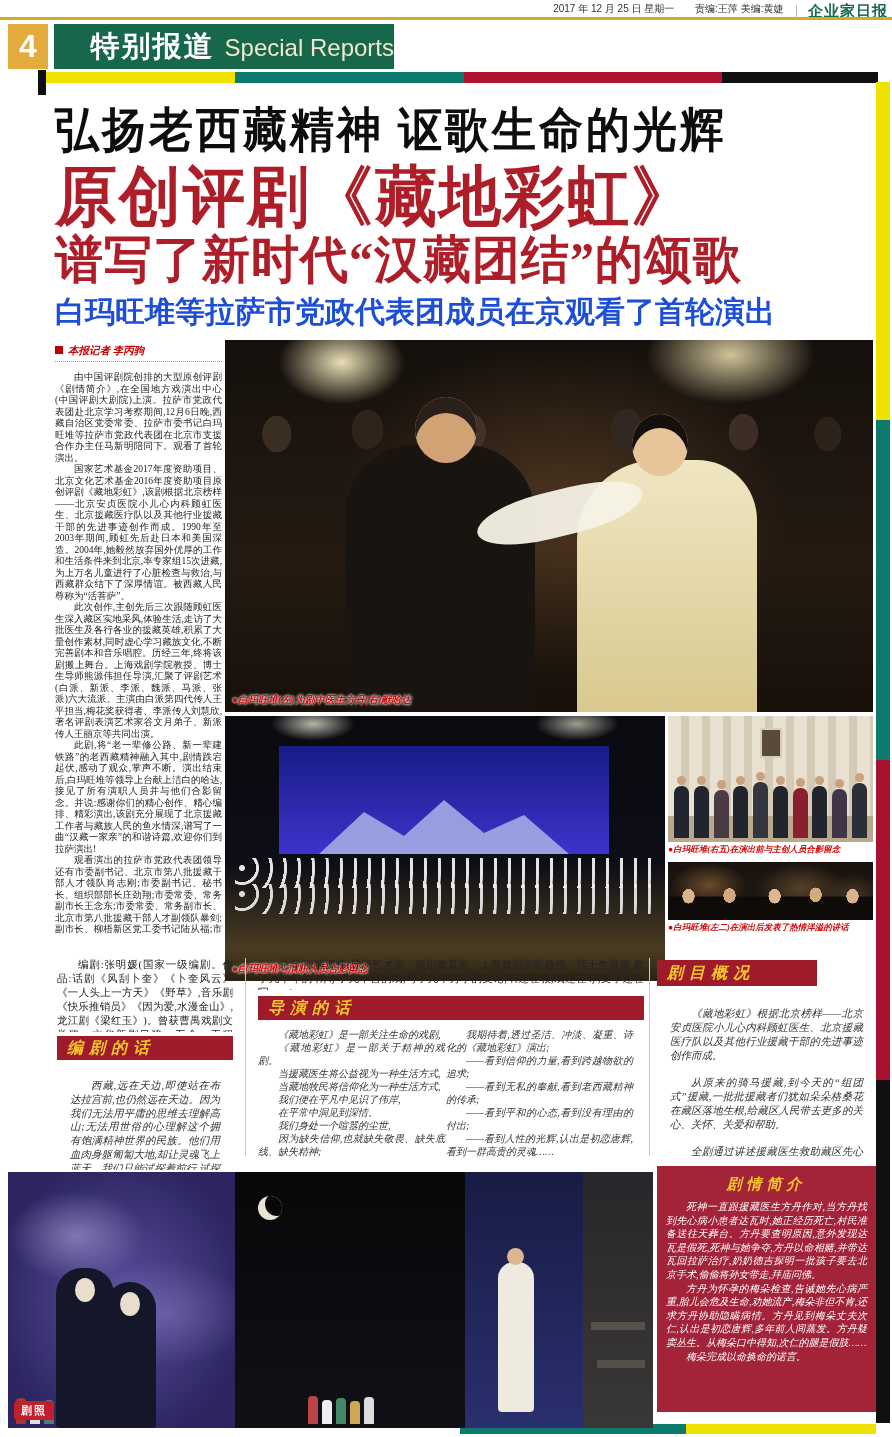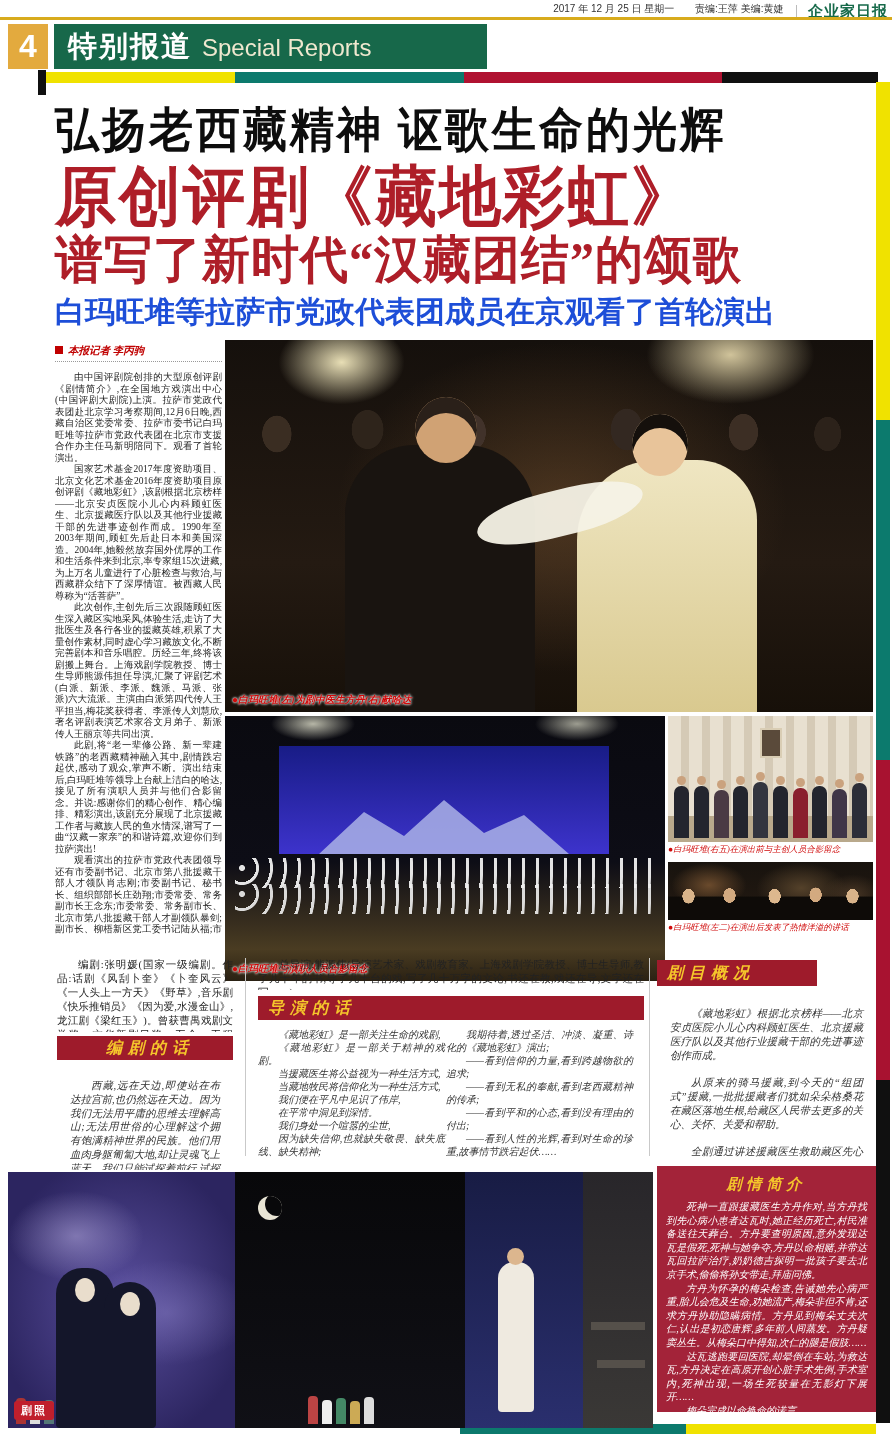--- a/index.html
+++ b/index.html
@@ -11,22 +11,22 @@
   .mast-line{top:0;left:0;right:0;height:16px;font-family:"Liberation Sans","DejaVu Sans",sans-serif;
              font-size:10px;color:#333;text-align:right;padding-top:2px;padding-left:11px;}
   .mast-inner{display:inline-block;vertical-align:top;}
   .mast-sep{display:inline-block;width:1px;height:14px;background:#bbb;margin:0 8px -3px 10px;}
   .brand{display:inline-block;color:#176a4a;font-weight:bold;font-size:15px;letter-spacing:1px;
          font-family:"Liberation Serif",serif;margin-right:4px;}
   .gold-rule{top:17px;left:0;width:892px;height:3px;background:#d8ab1c;}
   .pagenum-box{left:8px;top:24px;width:40px;height:45px;background:#e3aa3e;color:#fff;
                font-family:"Liberation Sans",sans-serif;font-size:32px;font-weight:bold;
                text-align:center;line-height:45px;}
-  .section-bar{left:54px;top:24px;width:433px;height:45px;background:#17684a;color:#fff;
-               line-height:45px;padding-left:14px;box-sizing:border-box;white-space:nowrap;}
+  .section-bar{left:54px;top:24px;width:340px;height:45px;background:#17684a;color:#fff;
+               line-height:45px;padding-left:14px;box-sizing:border-box;white-space:nowrap;text-align:right;}
   .section-cn{font-size:29px;font-weight:bold;letter-spacing:2px;}
   .section-en{font-size:24px;color:#efe8cf;font-family:"Liberation Sans",sans-serif;margin-left:10px;}
 
   
   .tick-black{left:38px;top:70px;width:8px;height:25px;background:#101010;}
   .seg{top:72px;height:11px;}
   .seg.y{left:46px;width:189px;background:#f0e200;}
   .seg.t{left:235px;width:229px;background:#0c7a6d;}
   .seg.r{left:464px;width:258px;background:#b01231;}
   .seg.k{left:722px;width:156px;background:#101010;}
@@ -102,21 +102,21 @@
       box-shadow:inset 0 0 0 2px #d9cdb4;}
   .people-row{position:absolute;left:6px;bottom:4px;width:193px;height:64px;display:flex;
       align-items:flex-end;justify-content:space-between;}
   .person{width:15px;height:52px;border-radius:7px 7px 0 0;background:#23252e;position:relative;}
   .person::before{content:"";position:absolute;left:3px;top:-10px;width:9px;height:9px;border-radius:50%;background:#caa27e;}
   .person:nth-child(3){background:#4a3a44;height:48px;}
   .person:nth-child(5){background:#33353f;height:56px;}
   .person:nth-child(7){background:#8a1f2e;height:50px;}
   .person:nth-child(9){background:#403648;height:49px;}
   .person:nth-child(10){background:#2c2e38;height:55px;}
-  .cap-strip{color:#d00a0a;font-size:8.5px;font-style:italic;font-weight:normal;white-space:nowrap;overflow:hidden;}
+  .cap-strip{color:#d00a0a;font-size:8.5px;font-style:italic;font-weight:bold;white-space:nowrap;overflow:hidden;}
   .cap-r1{left:668px;top:844px;width:205px;}
   .cap-r2{left:668px;top:922px;width:205px;}
   .meet-photo{left:668px;top:862px;width:205px;height:58px;background:
       radial-gradient(50px 30px at 20% 40%, #6a4a2c, transparent 75%),
       radial-gradient(60px 34px at 65% 45%, #54412a, transparent 75%),
       radial-gradient(40px 26px at 90% 55%, #463524, transparent 75%),
       linear-gradient(#18130e,#241a12);}
   .meet-photo .ppl{position:absolute;bottom:0;left:0;right:0;height:34px;background:
       radial-gradient(10px 12px at 10% 30%, #d9b48a 60%, transparent 62%),
       radial-gradient(10px 12px at 30% 28%, #d3aa80 60%, transparent 62%),
@@ -262,21 +262,21 @@
     <div class="ppl"></div>
   </div>
   <div class="abs cap-strip cap-r2">●白玛旺堆(左二)在演出后发表了热情洋溢的讲话</div>
 
   <div class="abs vrule" style="left:245px;top:958px;height:198px;"></div>
   <div class="abs vrule" style="left:649px;top:958px;height:198px;"></div>
 
   <div class="abs credit" style="left:57px;top:958px;width:176px;height:74px;overflow:hidden;">
     <p>编剧:张明媛(国家一级编剧。作品:话剧《风刮卜奎》《卜奎风云》《一人头上一方天》《野草》,音乐剧《快乐推销员》《因为爱,水漫金山》,龙江剧《梁红玉》)。曾获曹禺戏剧文学奖、文华新剧目奖、五个一工程奖。</p>
   </div>
-  <div class="abs sec-head" style="left:57px;top:1036px;width:176px;text-align:center;">编剧的话</div>
+  <div class="abs sec-head" style="left:57px;top:1036px;width:176px;">编剧的话</div>
   <div class="abs kai pw-body">
     <p>西藏,远在天边,即使站在布达拉宫前,也仍然远在天边。因为我们无法用平庸的思维去理解高山;无法用世俗的心理解这个拥有饱满精神世界的民族。他们用血肉身躯匍匐大地,却让灵魂飞上蓝天。我们只能试探着前行,试探着解读。感谢援藏人在前边带路,给我们一次接受洗礼的机会,用我们的虔诚与敬仰,来表达内心的感动。</p>
   </div>
 
   <div class="abs credit" style="left:258px;top:958px;width:386px;height:32px;overflow:hidden;">
     <p>总导演:熊源伟(导演艺术家、戏剧教育家。上海戏剧学院教授、博士生导师,教了几十年的书,导了几十台的戏,写了几十万字的文论,书还在教,戏还在导,文字还在写……)</p>
   </div>
   <div class="abs sec-head" style="left:258px;top:996px;width:386px;">导演的话</div>
   <div class="abs dir-cols">
     <div class="dir-col">
@@ -288,38 +288,37 @@
       <p>在平常中洞见到深情。</p>
       <p>我们身处一个喧嚣的尘世,</p>
       <p>因为缺失信仰,也就缺失敬畏、缺失底线、缺失精神;</p>
 
     </div>
     <div class="dir-col">
       <p>我期待着,透过圣洁、冲淡、凝重、诗化的《藏地彩虹》演出;</p>
       <p>——看到信仰的力量,看到跨越物欲的追求;</p>
       <p>——看到无私的奉献,看到老西藏精神的传承;</p>
       <p>——看到平和的心态,看到没有理由的付出;</p>
-      <p>——看到人性的光辉,看到对生命的珍重,故事情节跌宕起伏……</p>
+      <p>——看到人性的光辉,认出是初恋唐辉,看到一群高贵的灵魂……</p>
 
     </div>
   </div>
 
   <div class="abs sec-head" style="left:657px;top:960px;width:160px;height:26px;line-height:26px;">剧目概况</div>
   <div class="abs kai syn-body">
     <p>《藏地彩虹》根据北京榜样——北京安贞医院小儿心内科顾虹医生、北京援藏医疗队以及其他行业援藏干部的先进事迹创作而成。</p>
     <p>从原来的骑马援藏,到今天的“组团式”援藏,一批批援藏者们犹如朵朵格桑花在藏区落地生根,给藏区人民带去更多的关心、关怀、关爱和帮助。</p>
     <p>全剧通过讲述援藏医生救助藏区先心病患儿的故事,展现新时期科技医疗的援藏精神。故事情节跌宕起伏,人物关系设置巧妙,将老一辈修公路,新一辈建铁路的老西藏精神融入其中。积极弘扬社会主义核心价值观,歌颂锲而不舍的援藏精神,共谱汉藏一家亲的和谐诗篇。突显出“雪域高原几十载,献了青春献终身”的高尚情怀。</p>
   </div>
 
   <div class="abs plot-box">
     <div class="plot-title">剧情简介</div>
     <div class="plot-body">
       <p>死神一直跟援藏医生方丹作对,当方丹找到先心病小患者达瓦时,她正经历死亡,村民准备送往天葬台。方丹要查明原因,意外发现达瓦是假死,死神与她争夺,方丹以命相赌,并带达瓦回拉萨治疗,奶奶德吉探明一批孩子要去北京手术,偷偷将孙女带走,拜庙问佛。</p>
       <p>方丹为怀孕的梅朵检查,告诫她先心病严重,胎儿会危及生命,劝她流产,梅朵非但不肯,还求方丹协助隐瞒病情。方丹见到梅朵丈夫次仁,认出是初恋唐辉,多年前人间蒸发。方丹疑窦丛生。从梅朵口中得知,次仁的腿是假肢……</p>
-      <p>达瓦逃跑要回医院,却晕倒在车站,为救达瓦,方丹决定在高原开创心脏手术先例,手术室内,死神出现,一场生死较量在无影灯下展开……</p>
       <p>梅朵完成以命换命的诺言。</p>
 
     </div>
   </div>
 
   <div class="abs photo montage">
     <div class="mp mp1">
       <div class="cloak c1">
           <div class="face"></div>
         </div>

